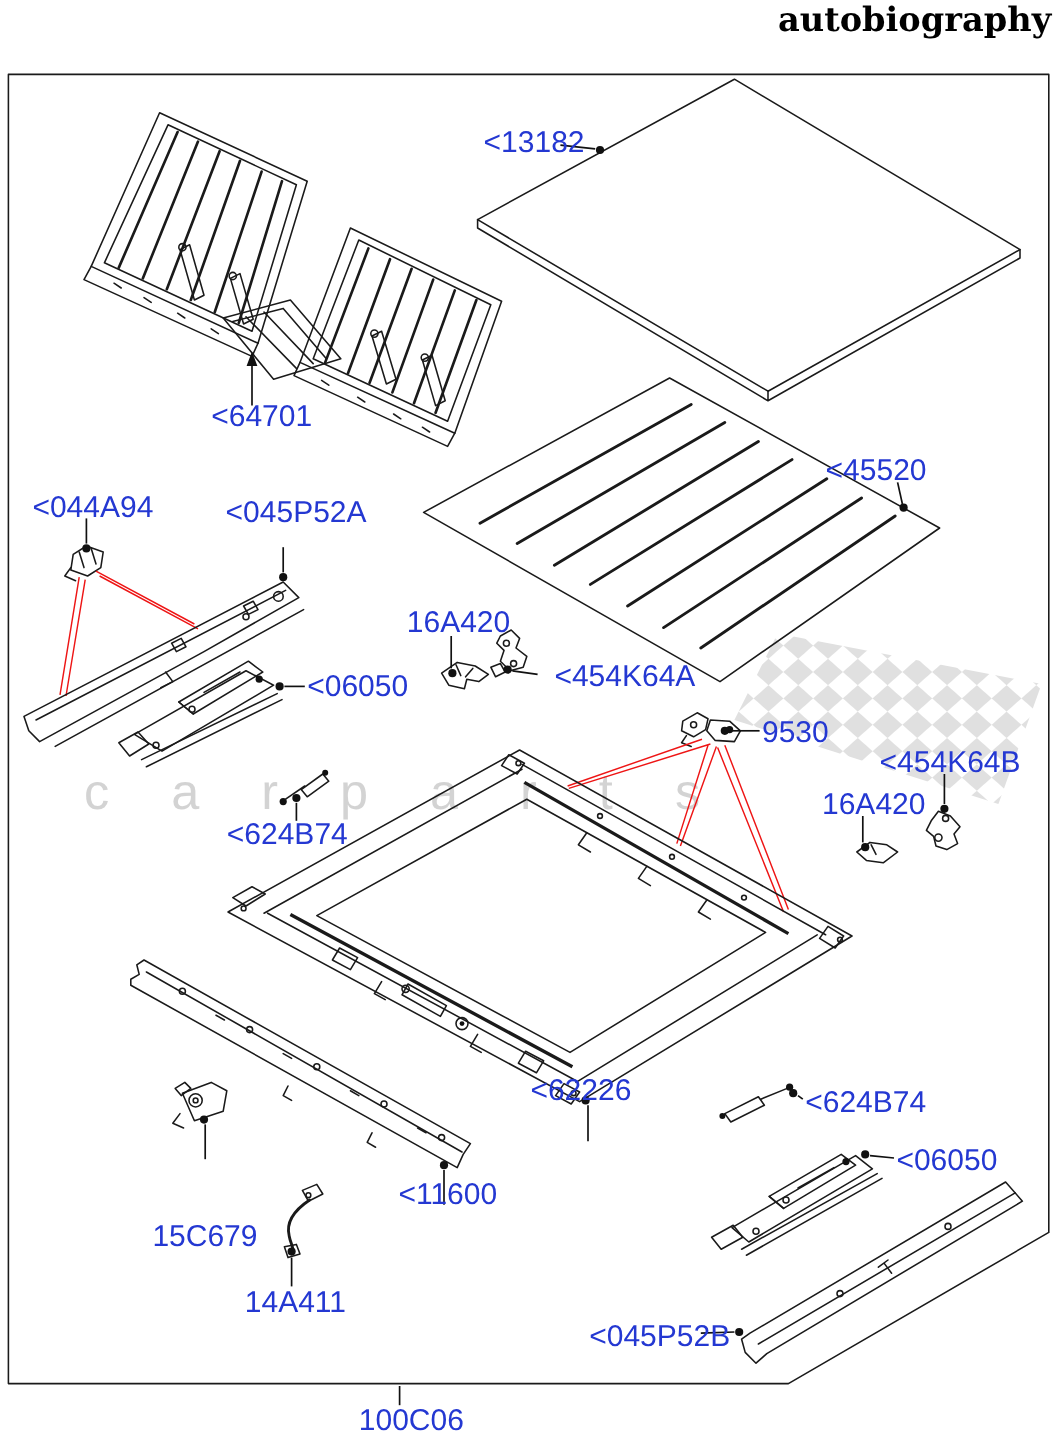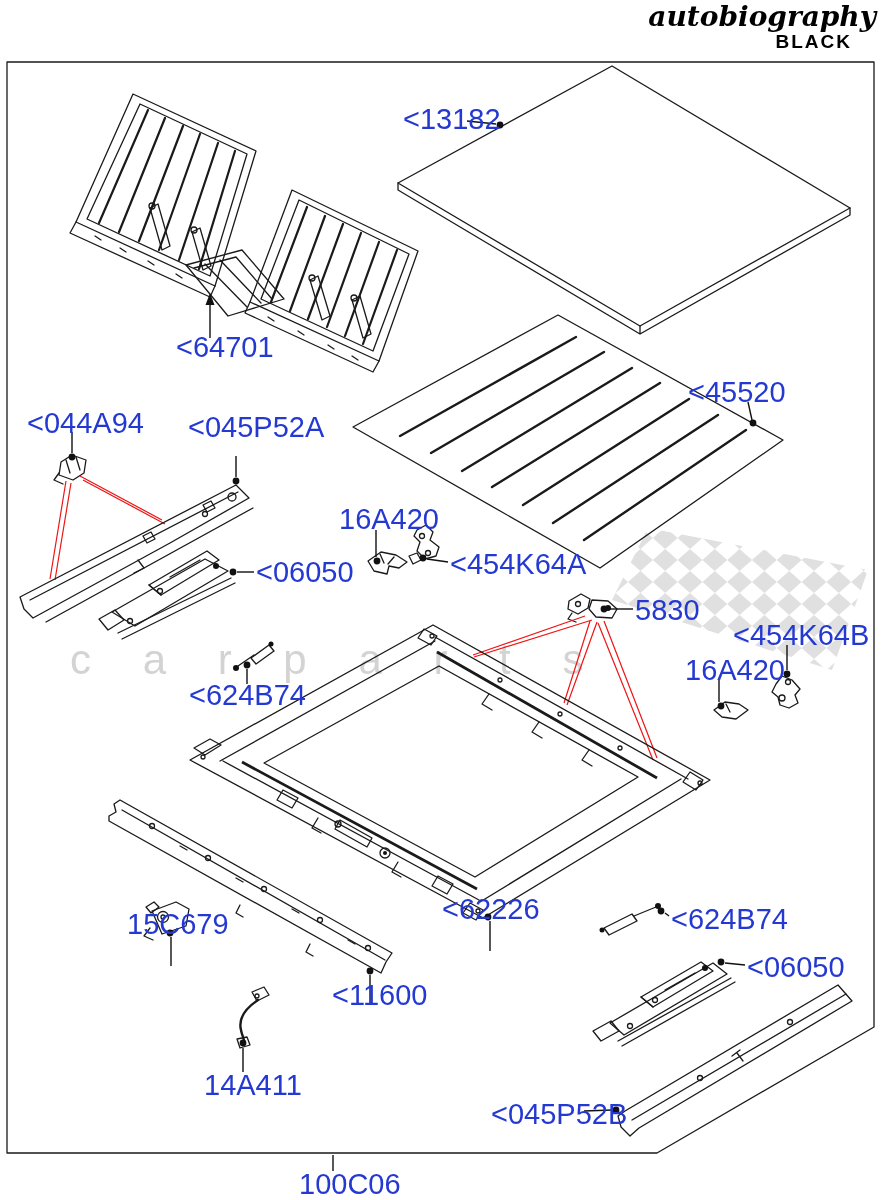--- a/index.html
+++ b/index.html
@@ -1,48 +1,47 @@
 <!DOCTYPE html>
 <html style="--label-blue: #2438d2; --callout-red: #ee1515;"><head>
 <meta charset="utf-8">
 <style>
   html,body{margin:0;padding:0;background:#fff;}
   #stage{position:relative;width:884px;height:1200px;background:#fff;overflow:hidden;
          font-family:"Liberation Sans",sans-serif;}
   
   .brand{position:absolute;top:2px;right:8px;text-align:right;color:#000;}
-  .brand-script{font-family:"DejaVu Serif",serif;font-style:italic;font-weight:bold;
+  .brand-script{font-family:"DejaVu Serif",serif;font-weight:bold;
                 font-size:28px;line-height:30px;letter-spacing:0px;}
   .brand-edition{font-family:"Liberation Sans",sans-serif;font-weight:bold;font-size:19px;
                  letter-spacing:2px;padding-right:24px;line-height:20px;}
   
   .wm-title{position:absolute;left:66px;top:540px;font-weight:bold;font-size:100px;
             color:rgba(237,28,36,0.25);letter-spacing:2px;white-space:nowrap;}
   .wm-sub{position:absolute;left:70px;top:636px;font-size:42px;color:rgba(130,130,130,0.35);
           letter-spacing:20px;white-space:nowrap;}
   
-  .plabel{position:absolute;font-size:29px;line-height:23px;color:var(--label-blue,#2438d2);
+  .plabel{position:absolute;font-size:25px;line-height:23px;color:var(--label-blue,#2438d2);
           white-space:nowrap;}
   .plabel.link{cursor:pointer;}
   svg{position:absolute;left:0;top:0;}
   .ln{stroke:#1a1a1a;stroke-width:1.3;fill:none;stroke-linecap:round;stroke-linejoin:round;}
   .thick{stroke:#1a1a1a;stroke-width:2.8;fill:none;}
   .slat{stroke:#1a1a1a;stroke-width:2.2;fill:none;stroke-linecap:round;}
   .red{stroke:var(--callout-red,#ee1515);stroke-width:1.2;fill:none;}
   .dot{fill:#111;stroke:none;}
   .lead{stroke:#111;stroke-width:1.4;fill:none;}
 </style>
 </head>
 <body>
 
 <div id="stage">
 
   <div class="brand">
     <div class="brand-script">autobiography</div>
-    <div class="brand-edition">BLACK</div>
   </div>
 
   <div class="wm-sub">c a r  p a r t s</div>
 
   <svg width="884" height="1200" viewBox="0 0 884 1200">
     <defs>
       <pattern id="checker" width="40" height="40" patternUnits="userSpaceOnUse" patternTransform="matrix(0.62,-0.55,0.62,0.55,628,560)">
         <rect x="0" y="0" width="20" height="20" fill="#dcdcdc"></rect>
         <rect x="20" y="20" width="20" height="20" fill="#dcdcdc"></rect>
       </pattern>
@@ -265,28 +264,28 @@
 
     <line class="lead" x1="333" y1="1155" x2="333" y2="1171"></line>
   </svg>
 
   <div class="plabel link" style="left:403px;top:108px">&lt;13182</div>
   <div class="plabel link" style="left:176px;top:336px">&lt;64701</div>
   <div class="plabel link" style="left:688px;top:381px">&lt;45520</div>
   <div class="plabel link" style="left:27px;top:412px">&lt;044A94</div>
   <div class="plabel link" style="left:188px;top:416px">&lt;045P52A</div>
   <div class="plabel" style="left:339px;top:508px">16A420</div>
-  <div class="plabel link" style="left:450px;top:553px">&lt;454K64A</div>
+  <div class="plabel link" style="left:462px;top:553px">&lt;454K64A</div>
   <div class="plabel link" style="left:256px;top:561px">&lt;06050</div>
-  <div class="plabel" style="left:635px;top:599px">5830</div>
+  <div class="plabel" style="left:635px;top:599px">9530</div>
   <div class="plabel link" style="left:733px;top:624px">&lt;454K64B</div>
   <div class="plabel" style="left:685px;top:659px">16A420</div>
   <div class="plabel link" style="left:189px;top:684px">&lt;624B74</div>
   <div class="plabel link" style="left:442px;top:898px">&lt;62226</div>
   <div class="plabel link" style="left:671px;top:908px">&lt;624B74</div>
   <div class="plabel link" style="left:747px;top:956px">&lt;06050</div>
-  <div class="plabel" style="left:127px;top:913px">15C679</div>
+  <div class="plabel" style="left:127px;top:1019px">15C679</div>
   <div class="plabel link" style="left:332px;top:984px">&lt;11600</div>
   <div class="plabel" style="left:204px;top:1074px">14A411</div>
   <div class="plabel link" style="left:491px;top:1103px">&lt;045P52B</div>
   <div class="plabel" style="left:299px;top:1173px">100C06</div>
 
 </div>
 
 </body></html>

